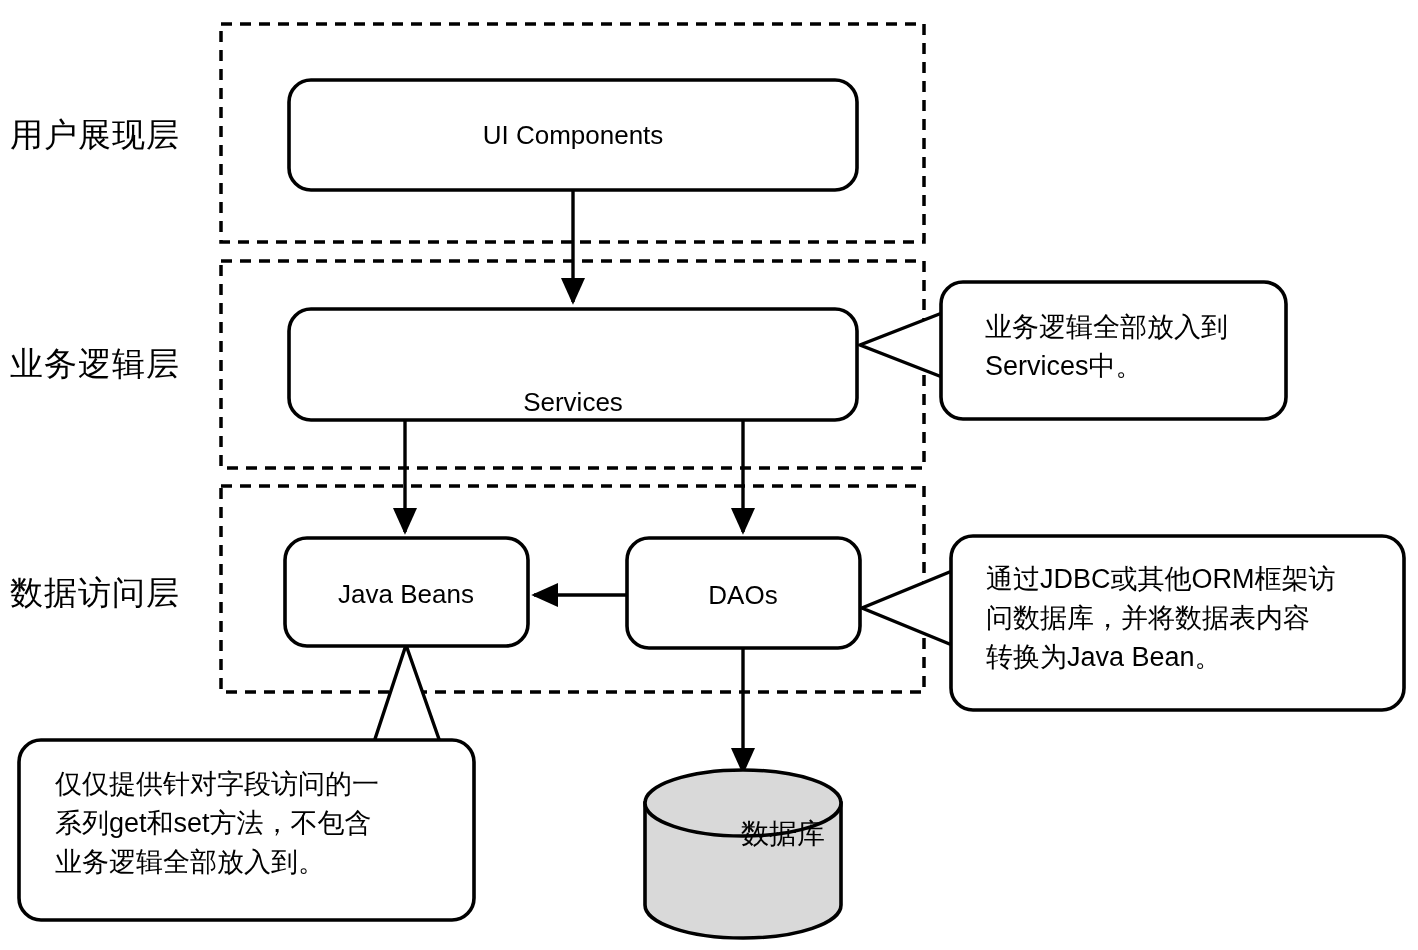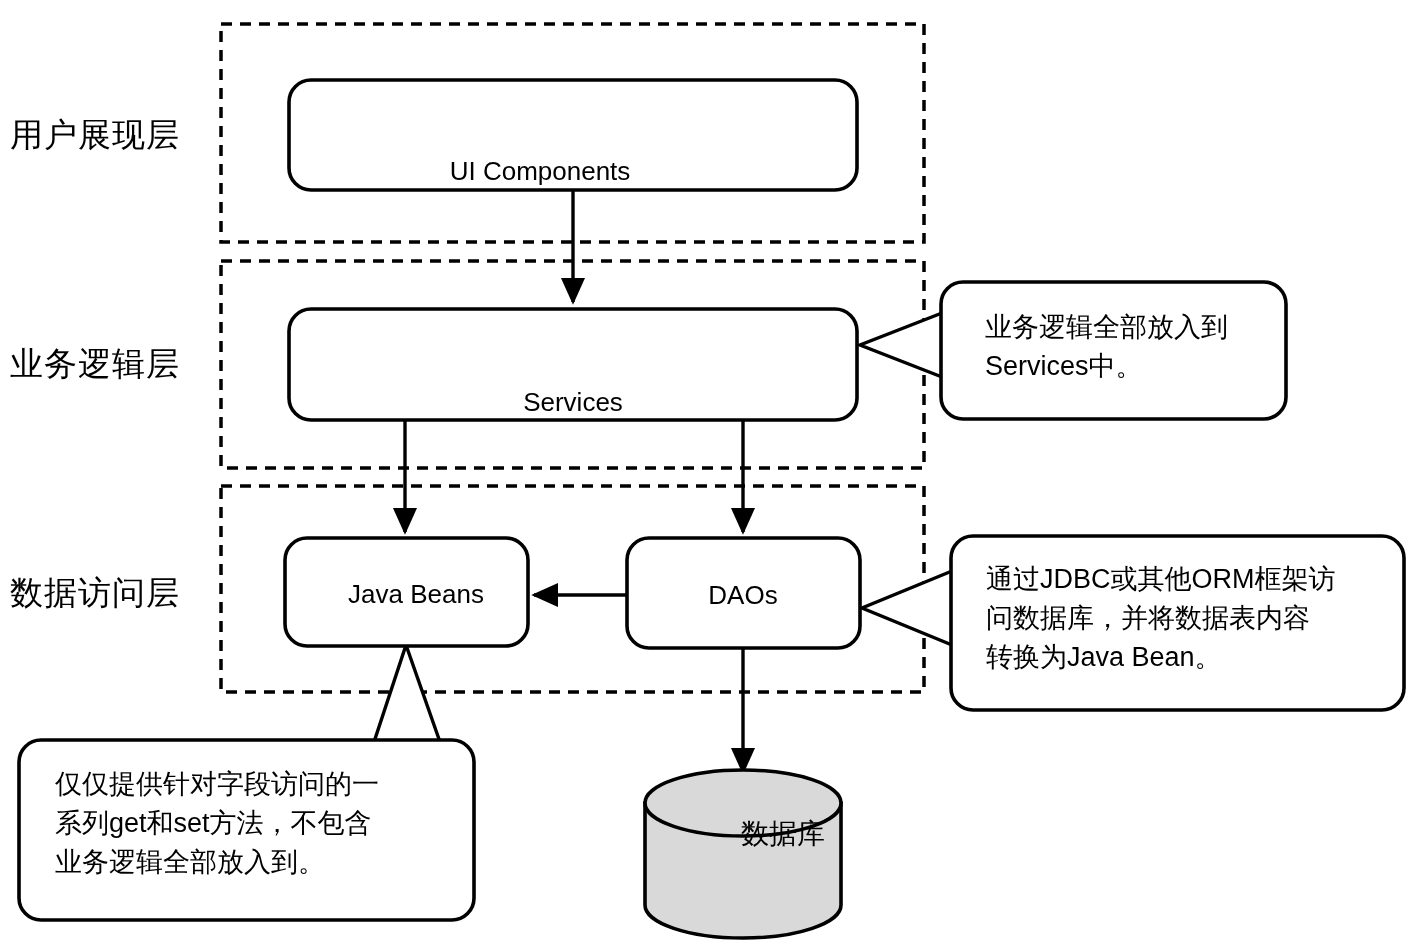--- a/index.html
+++ b/index.html
@@ -97,23 +97,23 @@
                A 98,33 0 0 0 841,905
                L 841,803 Z" fill="#d9d9d9" stroke="#000" stroke-width="3.6"></path>
       <ellipse cx="743" cy="803" rx="98" ry="33" fill="#d9d9d9" stroke="#000" stroke-width="3.6"></ellipse>
     </g>
   </svg>
 
   <div class="layer-label" style="left:10px; top:113px;">用户展现层</div>
   <div class="layer-label" style="left:10px; top:571px;">数据访问层</div>
   <div class="layer-label" style="left:10px; top:342px;">业务逻辑层</div>
 
-  <div class="node-label" style="left:540px; top:135px;margin-top:36px;">UI Components</div>
+  <div class="node-label" style="left:573px; top:135px;">UI Components</div>
   <div class="node-label" style="left:573px; top:365px;margin-top:37px;">Services</div>
-  <div class="node-label" style="left:416px; top:594px;">Java Beans</div>
+  <div class="node-label" style="left:406px; top:594px;">Java Beans</div>
   <div class="node-label" style="left:743px; top:595px;">DAOs</div>
 
   <div class="db-label" style="left:743px; top:834px;margin-left:40px;">数据库</div>
 
   <div class="callout-text" style="left:986px; top:560px;">通过JDBC或其他ORM框架访
 问数据库，并将数据表内容
 转换为Java Bean。</div>
 
   <div class="callout-text" style="left:985px; top:308px;">业务逻辑全部放入到
 Services中。</div>

